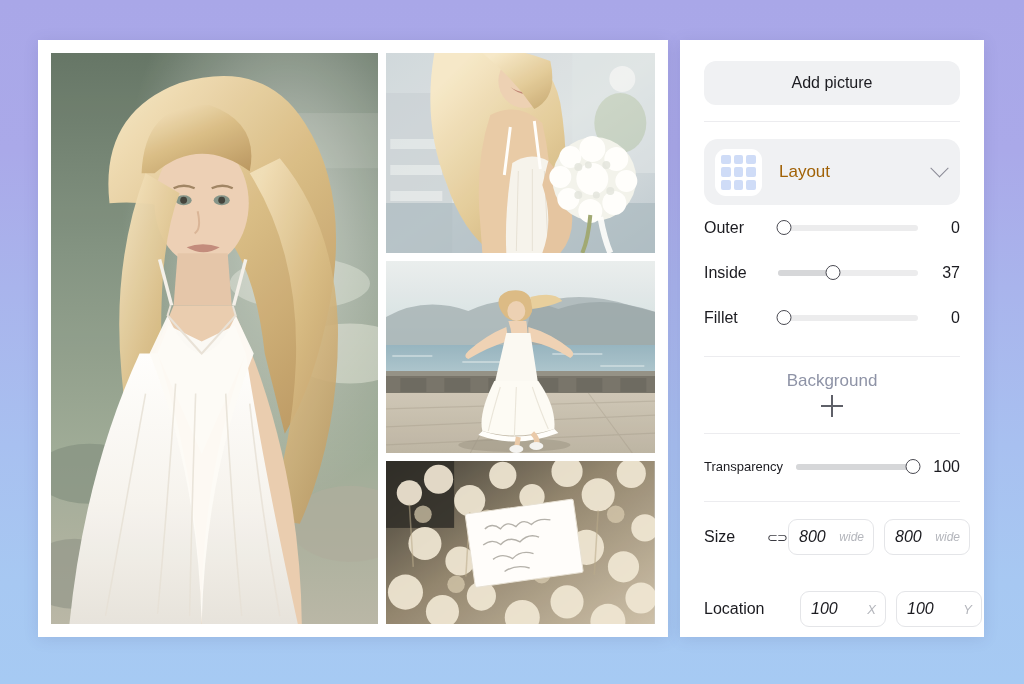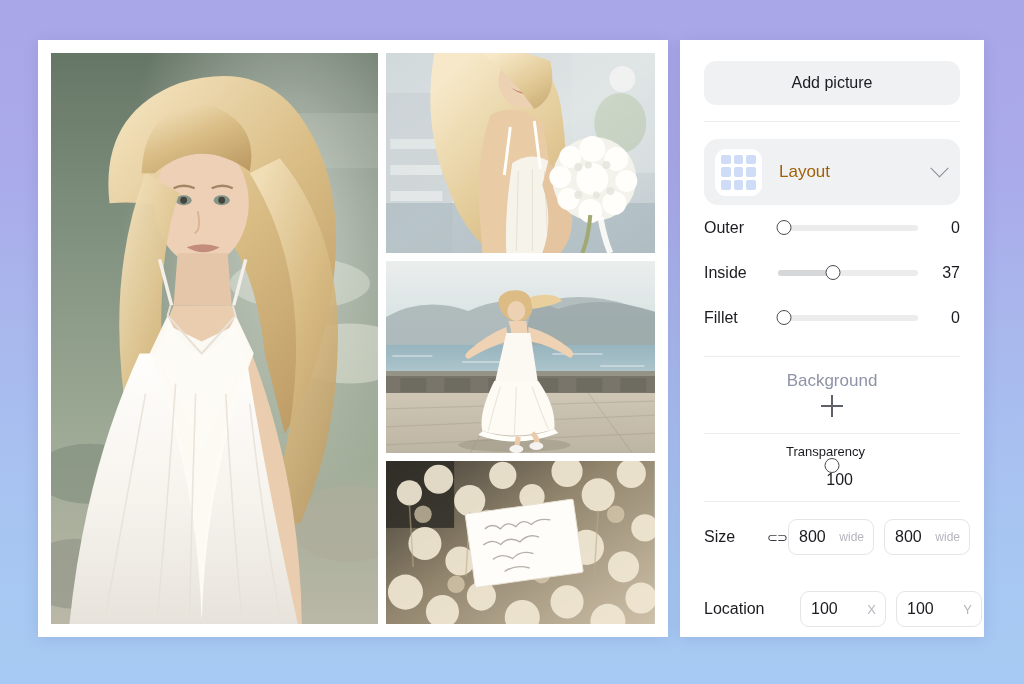--- a/index.html
+++ b/index.html
@@ -262,20 +262,21 @@
     width: 86px;
     height: 36px;
     border: 1px solid #e4e5e8;
     border-radius: 9px;
     display: flex;
     align-items: center;
     padding: 0 9px 0 10px;
     background: #fff;
     cursor: text;
     flex: 0 0 auto;
+    font-style: italic;
   }
   .num-field + .num-field { margin-left: 10px; }
   .num-field .nf-val {
     font-size: 16px;
     color: #1b1b20;
     flex: 1;
   }
   .num-field .nf-unit {
     font-size: 12px;
     color: #b4b6bc;
@@ -635,21 +636,21 @@
 
   <div class="divider"></div>
 
   <div id="background-row">
     <span id="background-label">Background</span>
     <span id="background-add"></span>
   </div>
 
   <div class="divider"></div>
 
-  <div class="slider-row small" style="margin-top:10px;flex-direction:column;">
+  <div class="slider-row small" style="margin-top:10px;">
     <span class="s-label">Transparency</span>
     <span class="track-wrap">
       <span class="track"></span>
       <span class="track-fill" style="width:96%"></span>
       <span class="knob" style="left:96%"></span>
     </span>
     <span class="s-value">100</span>
   </div>
 
   <div class="divider" style="margin-top:12px;"></div>

